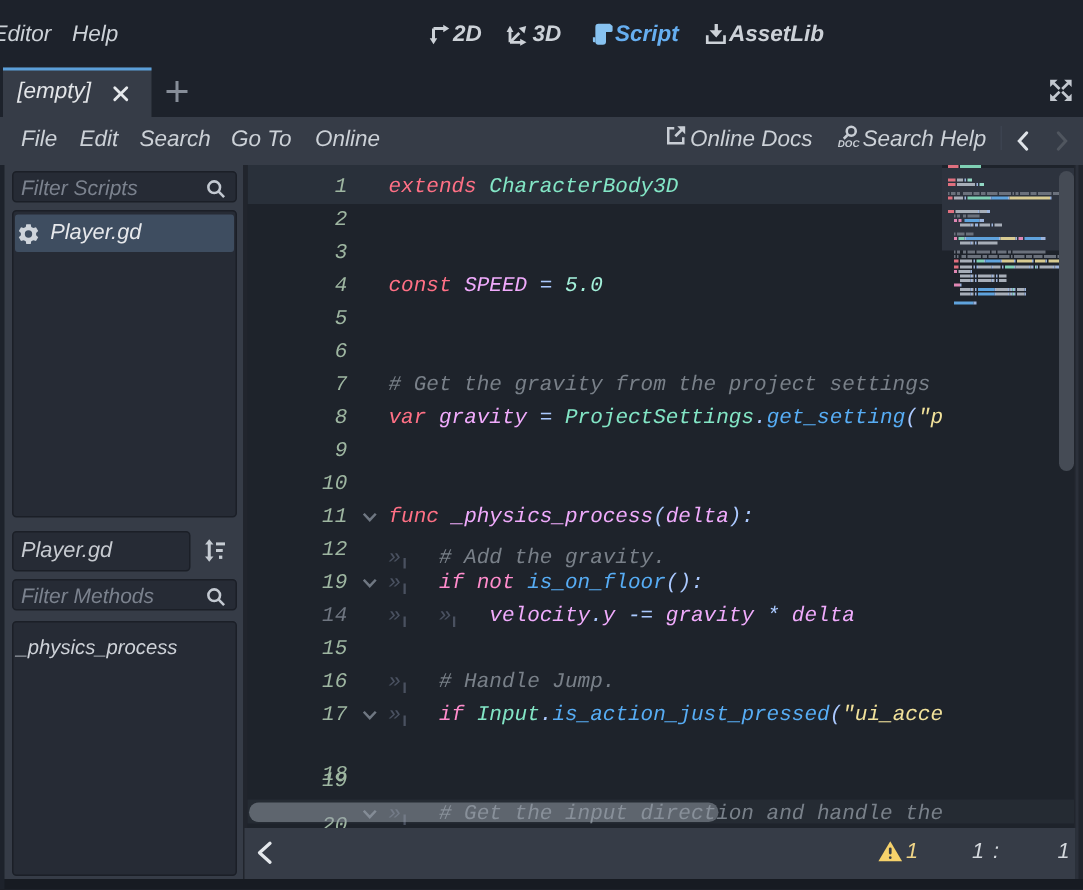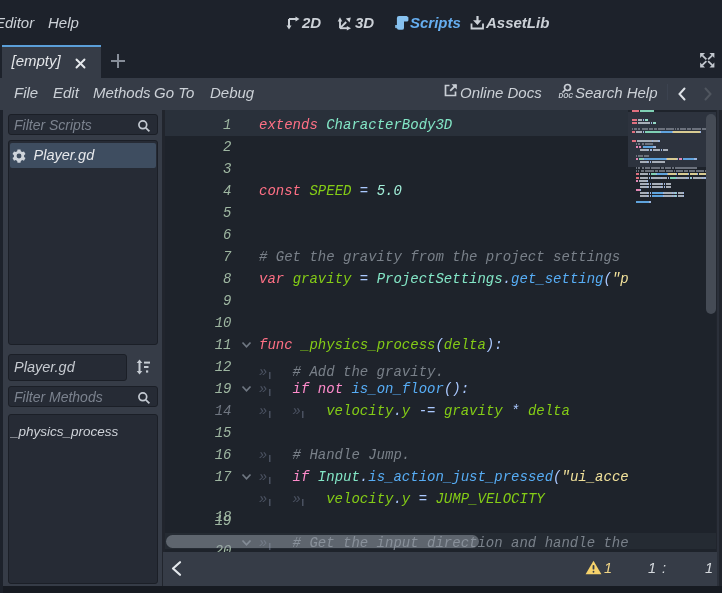--- a/index.html
+++ b/index.html
@@ -10,21 +10,21 @@
 #code { position:absolute; left:165px; top:110px; width:463px; height:442px;
   background:#1e232b; overflow:hidden; }
 #curline { position:absolute; left:0; top:0; width:463px; height:26px; background:#29303a; }
 .ln { position:absolute; left:0; width:66.5px; text-align:right; font-family:"Liberation Mono",monospace;
   font-size:14px; line-height:22px; color:#9eb6a1; }
 .cl { position:absolute; left:94px; font-family:"Liberation Mono",monospace; font-size:14px;
   line-height:22px; white-space:pre; color:#e2e6ea; }
 .fold { position:absolute; left:75.5px; }
 .kw { color:#ff7085; } .cf { color:#ff8ccc; } .ty { color:#83e6c6; }
 .num { color:#a3f0da; } .op { color:#abc9ff; } .fn { color:#57adf5; }
-.st { color:#f2e29b; } .com { color:#798089; } .id { color:#84cc16; }
+.st { color:#f2e29b; } .com { color:#798089; } .id { color:#f0abfc; }
 .tb { color:#4a5160; background:linear-gradient(#4a5160,#4a5160) no-repeat 9.5px 8px; background-size:1.5px 7px; }
 
 #mmap { position:absolute; left:628px; top:110px; width:88px; height:442px; background:#1e232b; }
 #mmview { position:absolute; left:628px; top:112px; width:88px; height:55px; background:#2d333e; }
 .mb { position:absolute; height:2.0px; }
 </style></head>
 <body>
 <div id="root">
 
 <div class="abs" style="left:0;top:0;width:722px;height:44px;background:#1d222b;"></div>
@@ -47,21 +47,21 @@
         </g>
         <path d="M0.7 6.4 L3 2.2 L5.3 6.4 Z" fill="#ccd1d7"></path>
         <path d="M13.8 2.4 L12.6 7.4 L8.8 3.6 Z" fill="#ccd1d7"></path>
         <path d="M9.8 10.9 L14 13.2 L9.8 15.5 Z" fill="#ccd1d7"></path>
       </svg></div>
 <div class="abs ui" style="left:355px;top:14px;font-weight:bold;">3D</div>
 <div class="abs" style="left:395px;top:15px;"><svg width="15" height="16" viewBox="0 0 15 16">
         <path d="M4 0.9 H11.6 L13.4 2.3 V5.3 Q13.4 6.4 12.2 6.4 H9 V12.9 Q9 14.8 6.9 14.8 H3.8 Q1.9 14.8 1.9 12.7 V3.1 Q1.9 0.9 4 0.9 Z" fill="#87c2f0"></path>
         <path d="M0.2 9.9 H1.9 V13.2 H1.1 Q0.2 13.2 0.2 12.2 Z" fill="#87c2f0"></path>
       </svg></div>
-<div class="abs ui" style="left:410px;top:14px;font-weight:bold;color:#66aef0;">Scripts</div>
+<div class="abs ui" style="left:410px;top:14px;font-weight:bold;color:#66aef0;">Script</div>
 <div class="abs" style="left:470px;top:15px;"><svg width="15" height="15" viewBox="0 0 15 15">
         <path d="M6.4 1 h2.2 v4.2 h2.9 L7.5 10 3 5.2 h3.4 Z" fill="#ccd1d7"></path>
         <path d="M1.5 8.5 V13.5 H13 V8.5" stroke="#ccd1d7" stroke-width="1.8" fill="none"></path>
       </svg></div>
 <div class="abs ui" style="left:486px;top:14px;font-weight:bold;">AssetLib</div>
 
 <div class="abs" style="left:0;top:44px;width:722px;height:34px;background:#1d222b;"></div>
 <div class="abs" style="left:1.5px;top:45px;width:99.5px;height:33px;background:#363c47;border-top:2.5px solid #5b9fd9;"></div>
 <div class="abs ui" style="left:11.5px;top:52px;color:#e3e5e8;">[empty]</div>
 <div class="abs" style="left:75px;top:55px;"><svg width="11" height="11" viewBox="0 0 11 11">
@@ -87,23 +87,23 @@
           <path d="M3 3 L6.7 6.7"></path>
           <path d="M12 3 L8.3 6.7"></path>
           <path d="M12 12 L8.3 8.3"></path>
           <path d="M3 12 L6.7 8.3"></path>
         </g>
       </svg></div>
 
 <div class="abs" style="left:0;top:78px;width:722px;height:32px;background:#363c47;"></div>
 <div class="abs ui" style="left:14px;top:84px;">File</div>
 <div class="abs ui" style="left:53px;top:84px;">Edit</div>
-<div class="abs ui" style="left:93px;top:84px;">Methods</div>
+<div class="abs ui" style="left:93px;top:84px;">Search</div>
 <div class="abs ui" style="left:154px;top:84px;">Go To</div>
-<div class="abs ui" style="left:210px;top:84px;">Debug</div>
+<div class="abs ui" style="left:210px;top:84px;">Online</div>
 <div class="abs" style="left:443px;top:83px;"><svg width="15" height="15" viewBox="0 0 15 15">
         <path d="M6.5 2.5 H2.5 V12.5 H12.5 V8.5" stroke="#c9ced5" stroke-width="1.7" fill="none"></path>
         <path d="M8.5 1.2 H13.8 V6.5" fill="#c9ced5"></path>
         <path d="M13 2 L7.2 7.8" stroke="#c9ced5" stroke-width="1.8" fill="none"></path>
       </svg></div>
 <div class="abs ui" style="left:460px;top:84px;">Online Docs</div>
 <div class="abs" style="left:558px;top:83px;"><svg width="16" height="16" viewBox="0 0 16 16">
         <circle cx="9.5" cy="4.5" r="3" stroke="#c9ced5" stroke-width="1.7" fill="none"></circle>
         <path d="M7 7 L4.5 9.5" stroke="#c9ced5" stroke-width="1.7"></path>
         <text x="0.5" y="15" font-family="Liberation Sans" font-size="6.5" font-weight="bold" fill="#c9ced5">DOC</text>
@@ -183,21 +183,20 @@
 <div class="cl" style="top:290px;"><span class="tb">»   </span><span class="tb">»   </span><span class="id">velocity</span><span class="op">.</span><span class="id">y</span> <span class="op">-=</span> <span class="id">gravity</span> <span class="op">*</span> <span class="id">delta</span></div>
 <div class="ln" style="top:312px;">15</div>
 <div class="ln" style="top:334px;">16</div>
 <div class="cl" style="top:334px;"><span class="tb">»   </span><span class="com"># Handle Jump.</span></div>
 <div class="ln" style="top:356px;">17</div>
 <svg class="fold" style="top:363px;" width="11" height="8" viewBox="0 0 11 8">
         <polyline points="1.5,1.5 5.5,5.8 9.5,1.5" fill="none" stroke="#6f7782" stroke-width="1.7"></polyline>
       </svg>
 <div class="cl" style="top:356px;"><span class="tb">»   </span><span class="cf">if</span> <span class="ty">Input</span><span class="op">.</span><span class="fn">is_action_just_pressed</span><span class="op">(</span><span class="st">"ui_accept"</span>  </div>
 <div class="ln" style="top:396px;">18</div>
-<div class="cl" style="top:378px;"><span class="tb">»   </span><span class="tb">»   </span><span class="id">velocity</span><span class="op">.</span><span class="id">y</span> <span class="op">=</span> <span class="id">JUMP_VELOCITY</span></div>
 <div class="ln" style="top:400px;">19</div>
 <div class="ln" style="top:430px;">20</div>
 <svg class="fold" style="top:429px;" width="11" height="8" viewBox="0 0 11 8">
         <polyline points="1.5,1.5 5.5,5.8 9.5,1.5" fill="none" stroke="#6f7782" stroke-width="1.7"></polyline>
       </svg>
 <div class="cl" style="top:422px;"><span class="tb">»   </span><span class="com"># Get the input direction and handle the movement/deceleration.</span></div>
 </div>
 
 <div id="mmap"></div>
 <div id="mmview"></div>

